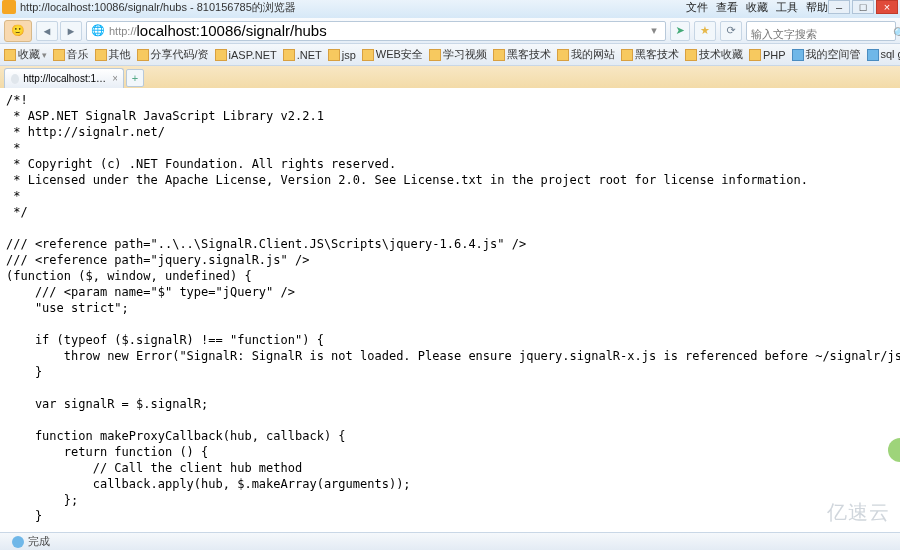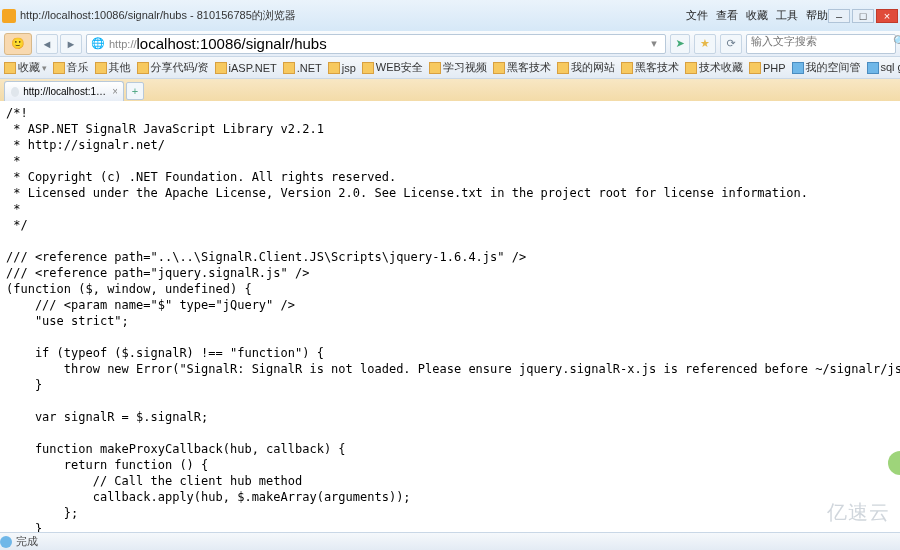--- a/index.html
+++ b/index.html
@@ -1,49 +1,49 @@
 <!DOCTYPE html>
 <html><head>
 <meta charset="utf-8">
 <style>
 *{margin:0;padding:0;box-sizing:border-box;font-family:"Microsoft YaHei",Tahoma,Arial,sans-serif;font-size:11px}
 body{width:900px;height:550px;overflow:hidden;background:#fff;display:flex;flex-direction:column}
-.titlebar{height:31px;background:linear-gradient(#eaf3fb,#d6e8f7);display:flex;align-items:center;padding:0 2px;color:#333}
+.titlebar{height:18px;background:linear-gradient(#eaf3fb,#d6e8f7);display:flex;align-items:flex-start;padding:0 2px;color:#333}
 .titlebar .ico{width:14px;height:14px;margin-right:4px;background:#f5a623;border-radius:2px}
 .titlebar .ttl{flex:1}
 .titlebar .menus{display:flex;gap:8px;margin-right:0;color:#222}
 .titlebar .win{display:flex;gap:2px}
 .titlebar .wb{width:22px;height:14px;display:flex;align-items:center;justify-content:center;border:1px solid #b0c4d8;background:#e8f0f8}
 .titlebar .wb.close{background:#e04b3a;color:#fff;border-color:#c13a2a}
 .addrbar{height:26px;background:linear-gradient(#f9fbfd,#e6eef7);display:flex;align-items:center;padding:2px 4px;gap:4px;border-bottom:1px solid #c9d7e6}
 .addrbar .avatar{width:28px;height:22px;background:#f8d9b0;border:1px solid #d8b888;border-radius:3px;display:flex;align-items:center;justify-content:center}
 .addrbar .nav{display:flex;gap:2px}
 .addrbar .nb{width:22px;height:20px;border:1px solid #c6d5e4;background:#f2f7fb;border-radius:2px;display:flex;align-items:center;justify-content:center;color:#6a7b8c}
 .addrbar .urlbox{flex:1;height:20px;border:1px solid #b8c9da;background:#fff;display:flex;align-items:center;padding:0 4px;border-radius:2px}
 .addrbar .urlbox .sicon{width:14px;height:14px;margin-right:4px}
 .addrbar .urlbox input{flex:1;border:none;outline:none;font-size:15px}
 .addrbar .dd{width:14px;color:#888;text-align:center}
 .addrbar .go{width:20px;height:20px;border:1px solid #c6d5e4;background:#f2f7fb;border-radius:2px;display:flex;align-items:center;justify-content:center;color:#4a7}
-.addrbar .sbox{width:150px;height:20px;border:1px solid #b8c9da;background:#fff;display:flex;align-items:flex-start;padding:0 4px;border-radius:2px}
+.addrbar .sbox{width:150px;height:20px;border:1px solid #b8c9da;background:#fff;display:flex;align-items:flex-end;padding:0 4px;border-radius:2px}
 .addrbar .sbox input{flex:1;border:none;outline:none;font-size:11px;color:#888}
 .addrbar .sbox .mg{color:#888}
 .bookbar{height:22px;background:linear-gradient(#f5f8fb,#e3ebf4);display:flex;align-items:center;padding:0 4px;gap:6px;border-bottom:1px solid #c9d7e6;overflow:hidden;white-space:nowrap}
 .bookbar .bi{display:flex;align-items:center;gap:2px;color:#333;cursor:pointer}
 .bookbar .bi .ic{width:12px;height:12px;background:#f7c95f;border:1px solid #d8a040}
 .bookbar .bi.kw .ic{background:#6fb7e8;border-color:#4a8cc0}
 .bookbar .drop{color:#888;font-size:9px}
 .tabbar{height:22px;background:linear-gradient(#f8e7c4,#f3dba8);display:flex;align-items:flex-end;padding:0 4px;gap:2px}
 .tabbar .tab{height:20px;background:linear-gradient(#fff,#e8eef6);border:1px solid #b8c9da;border-bottom:none;border-radius:3px 3px 0 0;display:flex;align-items:center;padding:0 6px;gap:4px;max-width:120px}
 .tabbar .tab .dot{width:10px;height:10px;background:#e0e6ec;border-radius:50%}
 .tabbar .tab span{overflow:hidden;text-overflow:ellipsis;white-space:nowrap;font-size:10px}
 .tabbar .tab .x{color:#888;font-size:10px}
 .tabbar .add{width:18px;height:18px;border:1px solid #b8c9da;background:#f2f7fb;border-radius:2px;display:flex;align-items:center;justify-content:center;color:#5a8;margin-bottom:1px}
 .content{flex:1;background:#fff;overflow:auto;padding:4px 6px;position:relative}
 .content pre{font-family:"SimSun",Consolas,monospace;font-size:12px;line-height:16px;white-space:pre;color:#000}
-.statusbar{height:18px;background:linear-gradient(#f5f8fb,#e3ebf4);border-top:1px solid #c9d7e6;display:flex;align-items:center;padding:0 0;color:#444;font-size:11px}
+.statusbar{height:18px;background:linear-gradient(#f5f8fb,#e3ebf4);border-top:1px solid #c9d7e6;display:flex;align-items:center;padding:0 12px;color:#444;font-size:11px}
 .statusbar .sic{width:12px;height:12px;background:#6fb7e8;border-radius:50%;margin-right:4px}
 .watermark{position:absolute;right:10px;bottom:6px;color:#d0d6dc;font-size:20px;font-weight:normal;letter-spacing:1px}
 .halfcircle{position:absolute;right:0;top:350px;width:12px;height:24px;background:#9ed47a;border-radius:12px 0 0 12px}
 </style>
 </head>
 <body>
 
 <div class="titlebar">
   <div class="ico"></div>
   <div class="ttl">http://localhost:10086/signalr/hubs - 810156785的浏览器</div>

